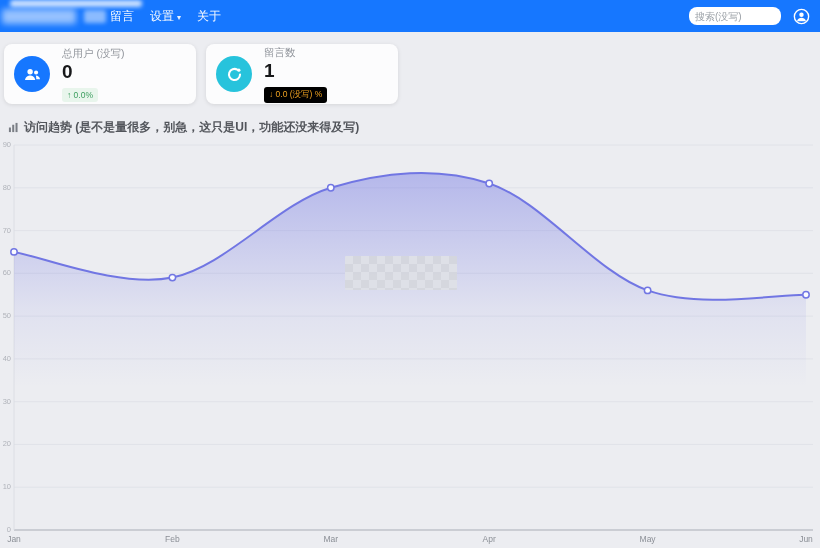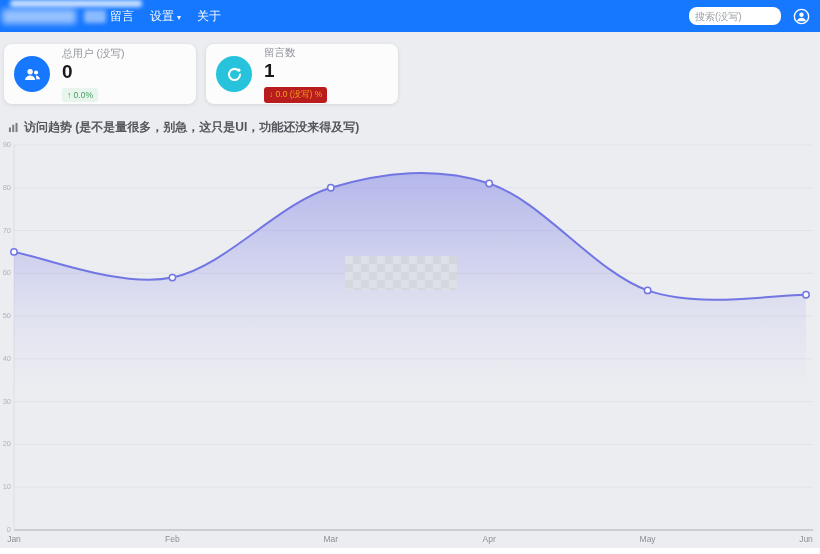--- a/index.html
+++ b/index.html
@@ -21,21 +21,21 @@
 
   
   .cards { position:absolute; top:44px; left:4px; display:flex; gap:10px; }
   .card { width:192px; height:60px; background:#fcfcfd; border-radius:8px; box-shadow:0 1px 4px rgba(0,0,0,.10); display:flex; align-items:center; }
   .icon-circle { width:36px; height:36px; border-radius:50%; margin:0 12px 0 10px; display:flex; align-items:center; justify-content:center; flex:0 0 auto; }
   .card-col { display:flex; flex-direction:column; }
   .card-title { font-size:10.5px; color:#8f939a; }
   .card-value { font-size:19px; font-weight:bold; color:#17181a; line-height:21px; }
   .badge { font-size:8.5px; padding:2px 5px; border-radius:3px; width:fit-content; margin-top:6px; }
   .badge.up   { color:#3c9e5f; background:#e8f5ec; }
-  .badge.down { color:#f0a321; background:#b91c1c; }
+  .badge.down { color:#f0a321; background:#000000; }
 
   
   .section-head { position:absolute; top:119px; left:8px; display:flex; align-items:center; gap:5px; }
   .section-title { font-size:12px; color:#52555b;font-weight:bold; }
 
   
   .chart { position:absolute; top:138px; left:0; width:820px; height:410px; }
   .ytick { font-size:7.5px; fill:#b0b3ba; }
   .xtick { font-size:8.5px; fill:#8b8f96; }
 

